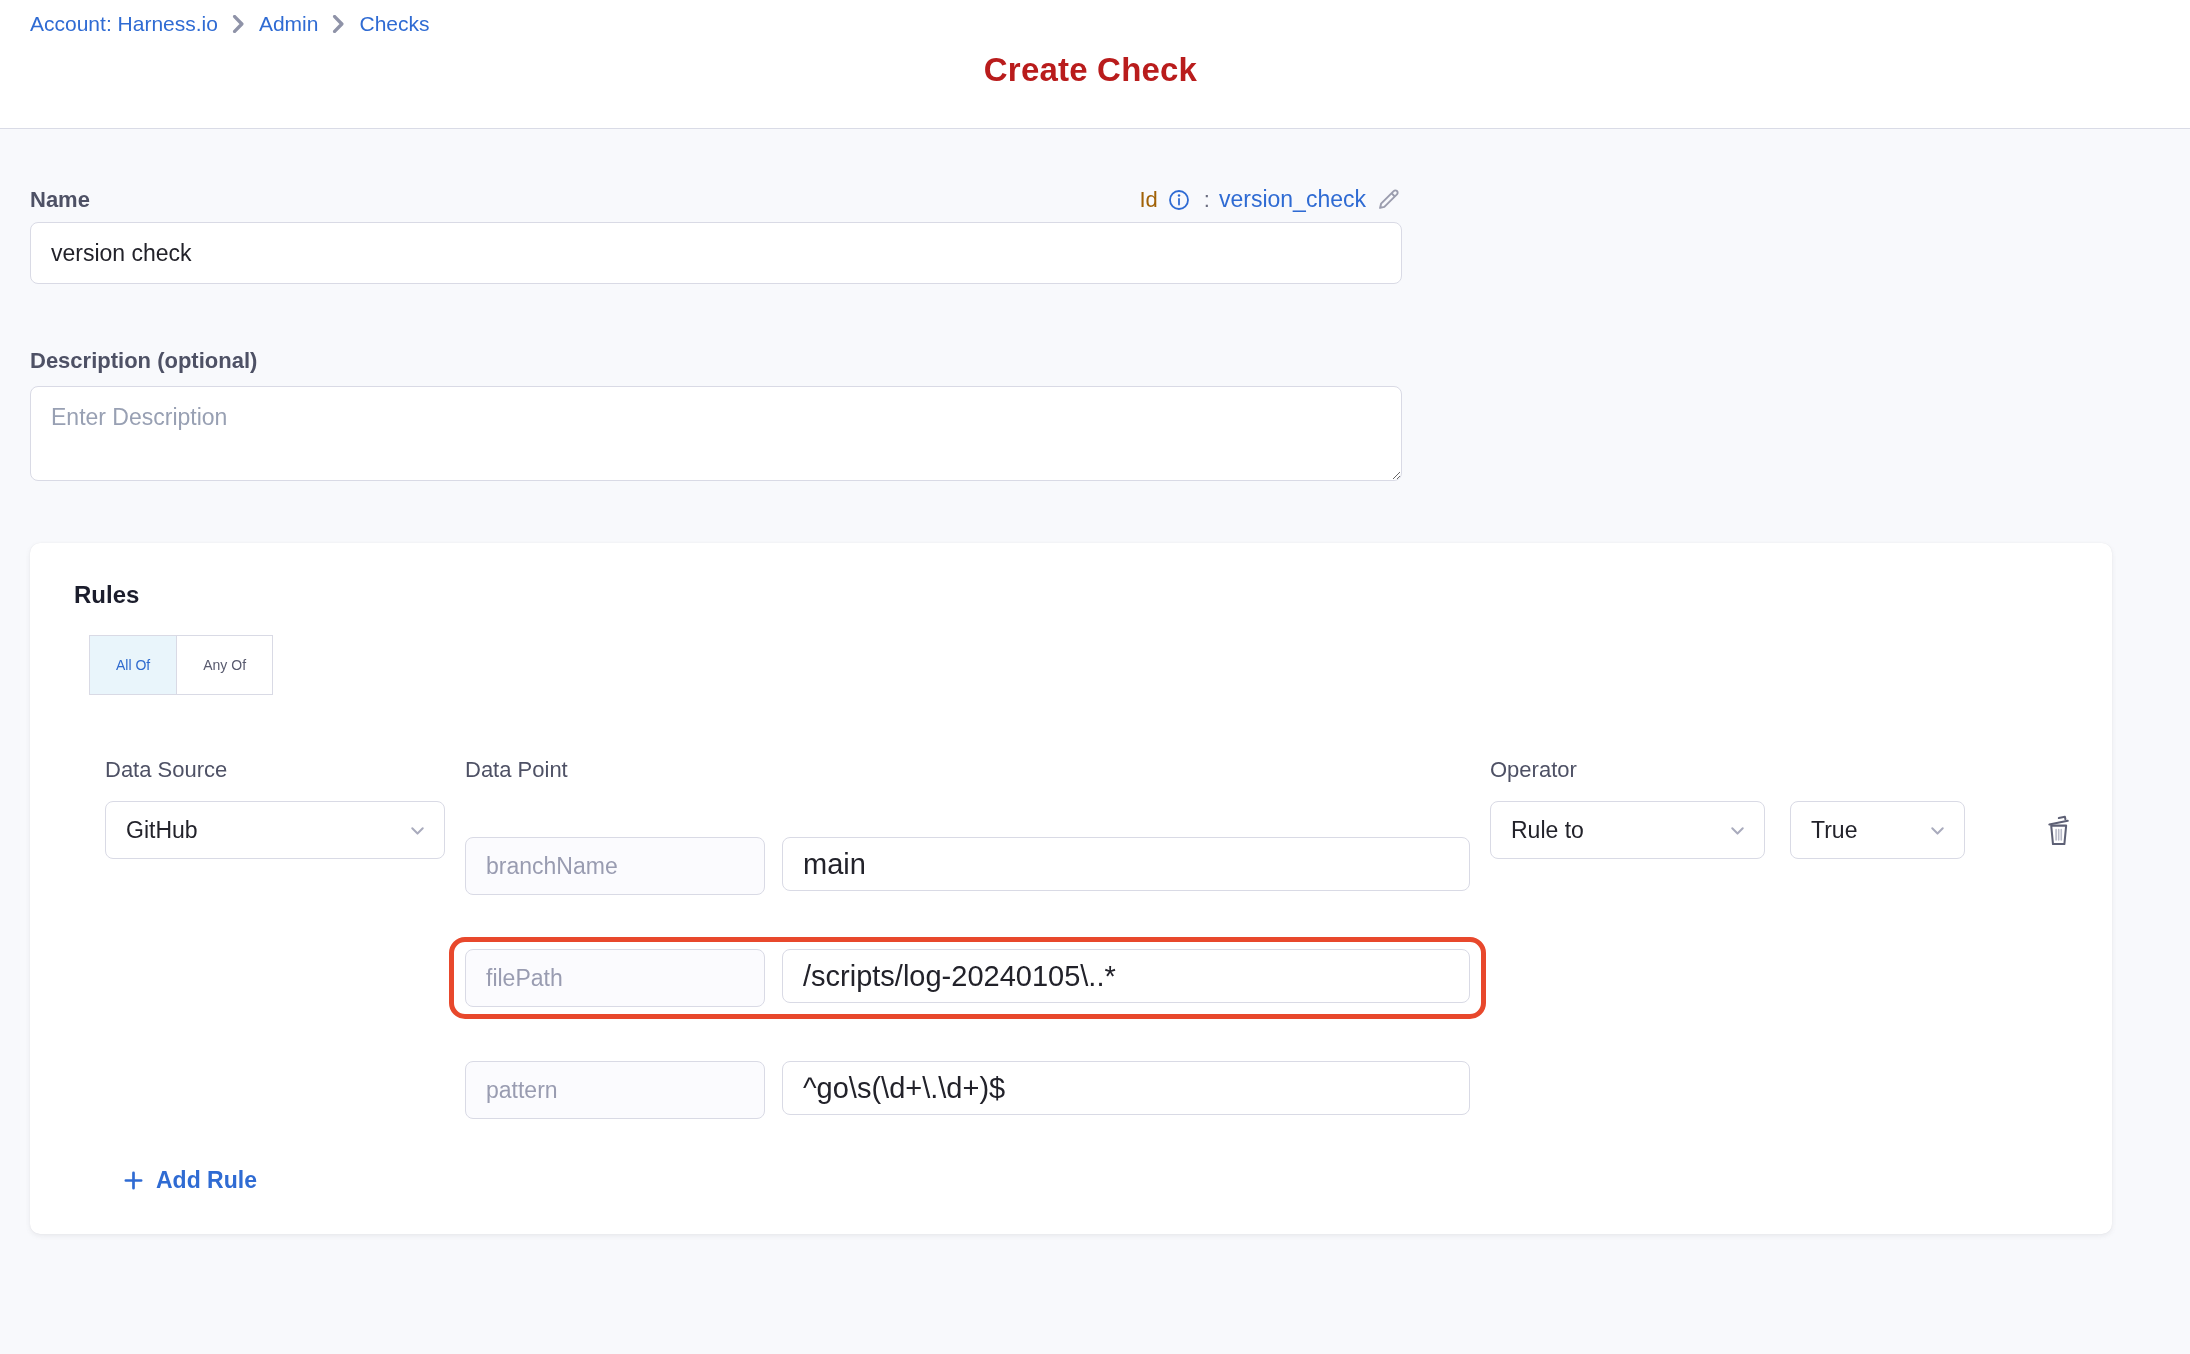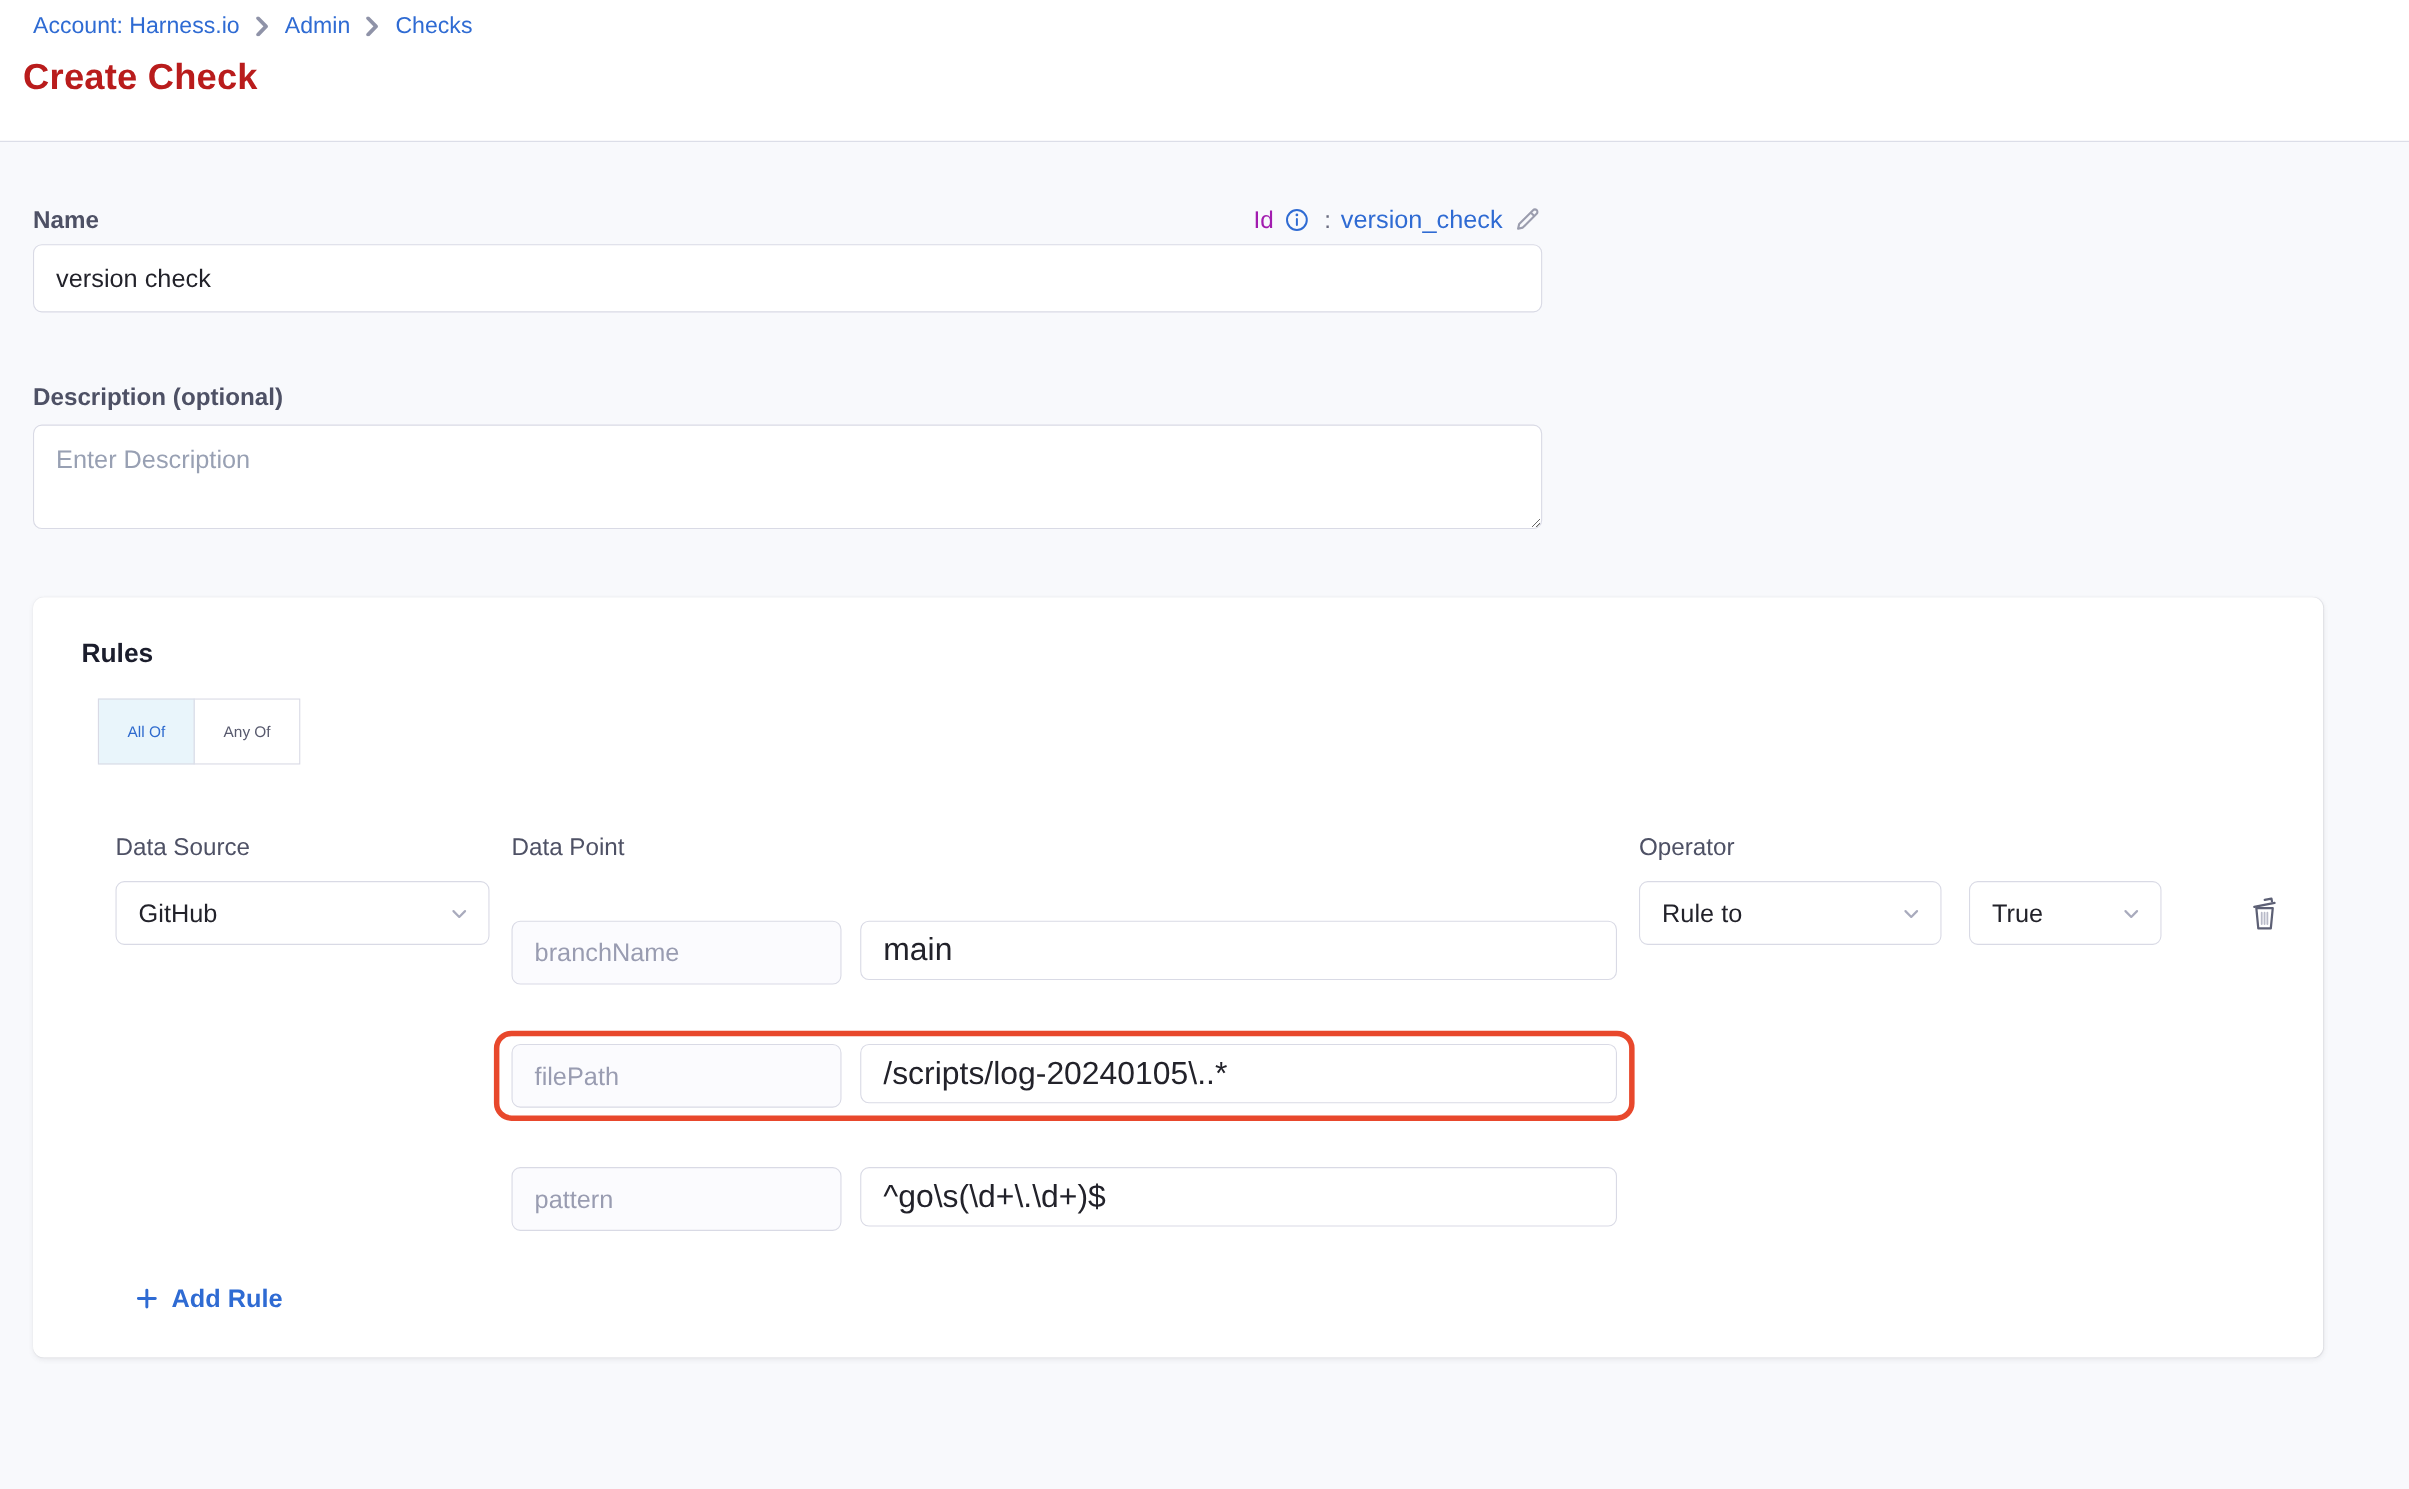--- a/index.html
+++ b/index.html
@@ -11,20 +11,21 @@
     color: #22222a;
     overflow: hidden;
   }
 
   
   .header {
     background: #ffffff;
     height: 129px;
     padding: 12px 30px 0 30px;
     border-bottom: 1px solid #d9dbe6;
+    text-align: center;
   }
   .breadcrumb { display: flex; align-items: center; gap: 13px; font-size: 21px; }
   .crumb { color: #2f6bd3; text-decoration: none; cursor: pointer; }
   .crumb-sep { display: flex; align-items: center; }
   .page-title {
     font-size: 33px;
     font-weight: 700;
     color: #b91c1c;
     margin-top: 15px;
     margin-left: -9px;
@@ -37,21 +38,21 @@
   .field-head {
     width: 1372px;
     margin-top: 57px;
     display: flex;
     justify-content: space-between;
     align-items: center;
   }
   .label { font-size: 22px; font-weight: 600; color: #4e5165; }
 
   .id-cluster { display: flex; align-items: center; gap: 9px; font-size: 22px; color: #4e5165; }
-  .id-label { font-weight: 400; color: #a21caf; }
+  .id-label { font-weight: 400; color: #a16207; }
   .id-sep { color: #6b6d80; margin-left: 4px; }
   .id-value { color: #2f6bd3; font-size: 23px; cursor: pointer; }
   .icon-btn { background: none; border: none; padding: 0; cursor: pointer; display: flex; align-items: center; }
 
   .text-input {
     display: block;
     width: 1372px;
     height: 62px;
     margin-top: 9px;
     border: 1px solid #d9dae5;

